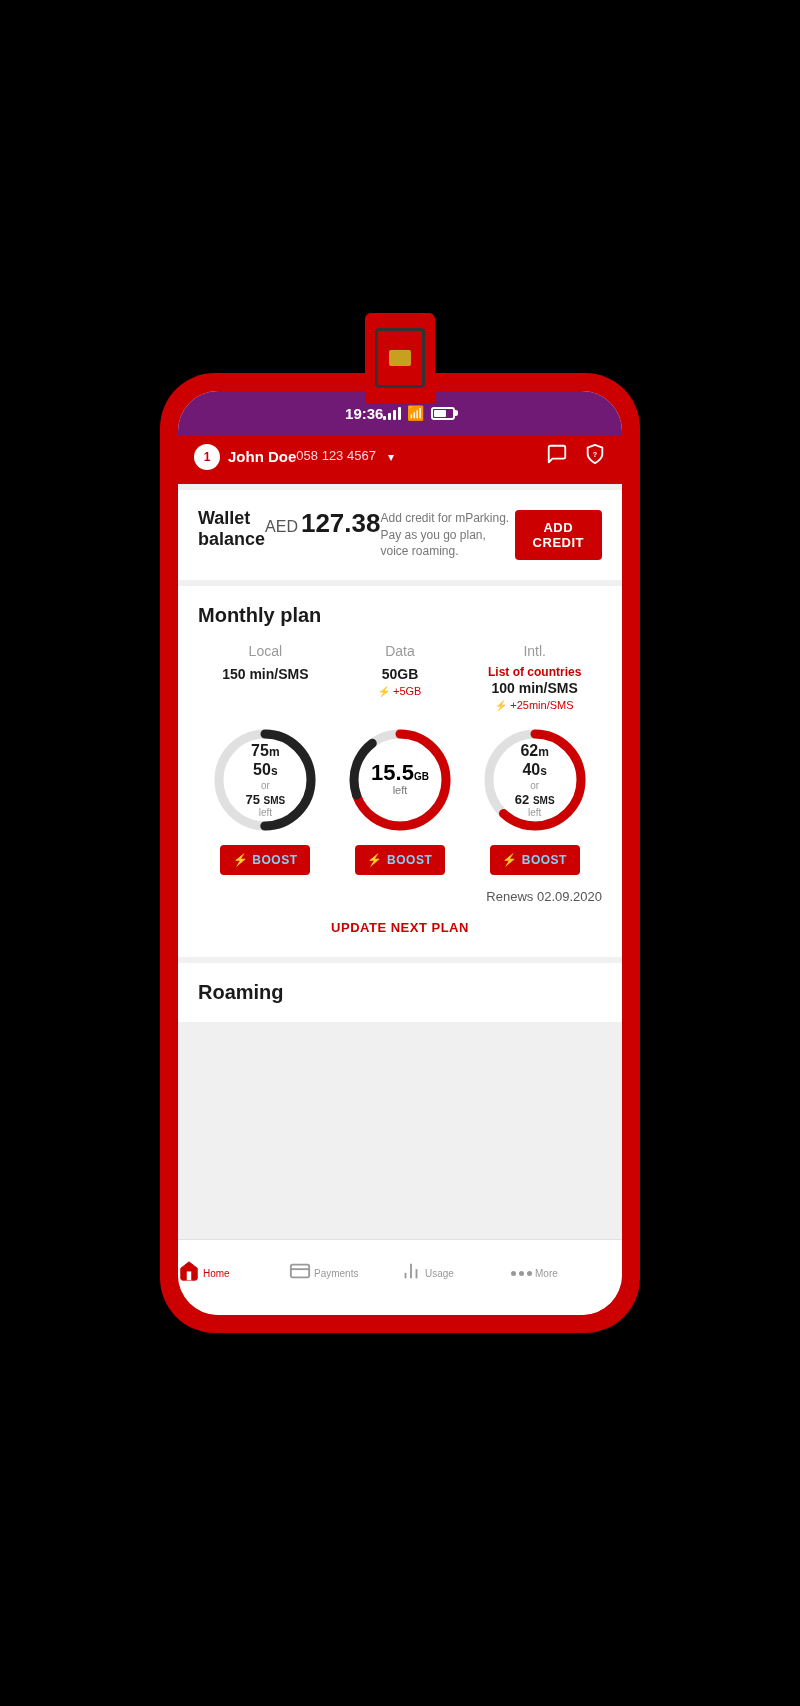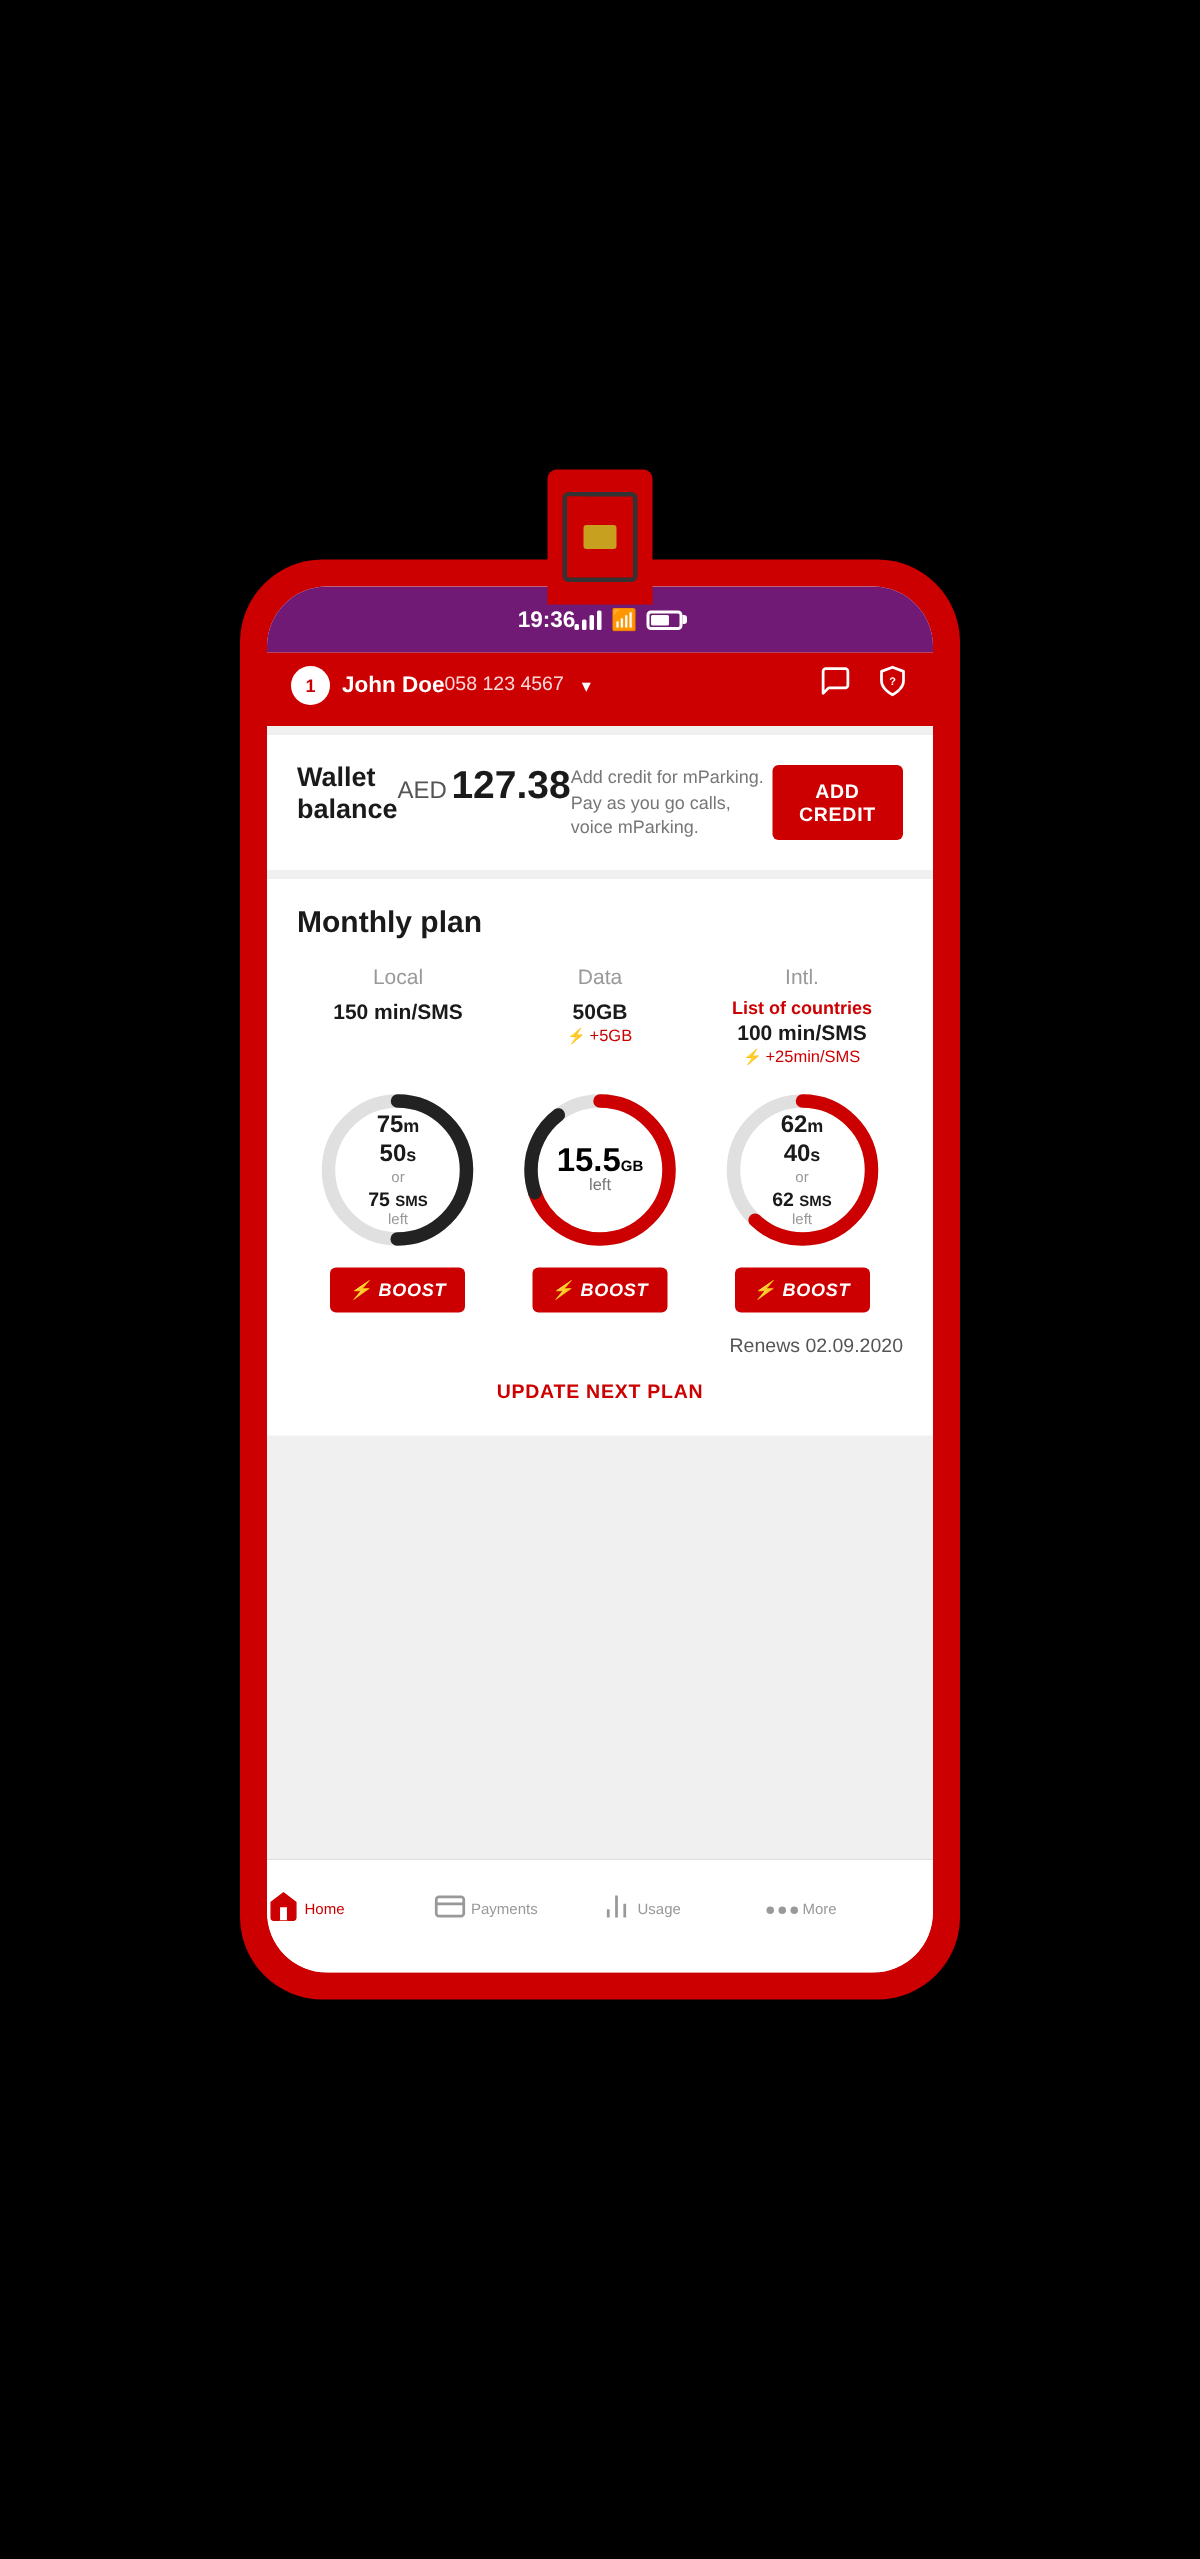--- a/index.html
+++ b/index.html
@@ -378,35 +378,34 @@
       color: #999;
     }
     .data-left-label {
       font-size: 11px;
       color: #777;
     }
 
     
     .boost-btn {
       background: #cc0000;
-      color: #ffffff;
+      color: #7dd3fc;
       border: none;
       border-radius: 4px;
       padding: 8px 8px;
       font-size: 12px;
       font-weight: 700;
       letter-spacing: 0.5px;
       cursor: pointer;
       display: flex;
       align-items: center;
       gap: 4px;
       margin-top: 10px;
       width: 90px;
       justify-content: center;
-      font-style: italic;
     }
 
     .renews-text {
       text-align: right;
       font-size: 13px;
       color: #555;
       margin: 10px 0 6px;
     }
     .update-plan-btn {
       text-align: center;
@@ -544,21 +543,21 @@
       <div class="main-scroll">
 
         <div class="card wallet-card">
           <div class="wallet-top">
             <span class="wallet-title">Wallet balance</span>
             <span class="wallet-amount">
               <span class="wallet-currency">AED</span><span>127.38</span>
             </span>
           </div>
           <div class="wallet-bottom">
-            <span class="wallet-desc">Add credit for mParking. Pay as you go calls, voice mParking.</span>
+            <span class="wallet-desc">Add credit for mParking. Pay as you go plan, voice roaming.</span>
             <button class="add-credit-btn">ADD CREDIT</button>
           </div>
         </div>
 
         <div class="card plan-card">
           <div class="plan-title">Monthly plan</div>
 
           <div class="plan-columns">
             <div class="plan-col">
               <span class="col-label">Local</span>
@@ -631,20 +630,23 @@
               </div>
               <button class="boost-btn">⚡ BOOST</button>
             </div>
 
           </div>
 
           <div class="renews-text">Renews 02.09.2020</div>
           <div class="update-plan-btn">UPDATE NEXT PLAN</div>
         </div>
 
+        <div class="roaming-card">
+          <div class="roaming-title">Roaming</div>
+        </div>
 
         <div style="height: 80px;"></div>
       </div>
 
       <div class="bottom-nav">
 
         <div class="nav-item">
           <span class="nav-icon active">
             <svg width="22" height="22" viewBox="0 0 24 24" fill="#cc0000" stroke="#cc0000" stroke-width="1">
               <path d="M3 9l9-7 9 7v11a2 2 0 0 1-2 2H5a2 2 0 0 1-2-2z" fill="#cc0000"></path>

